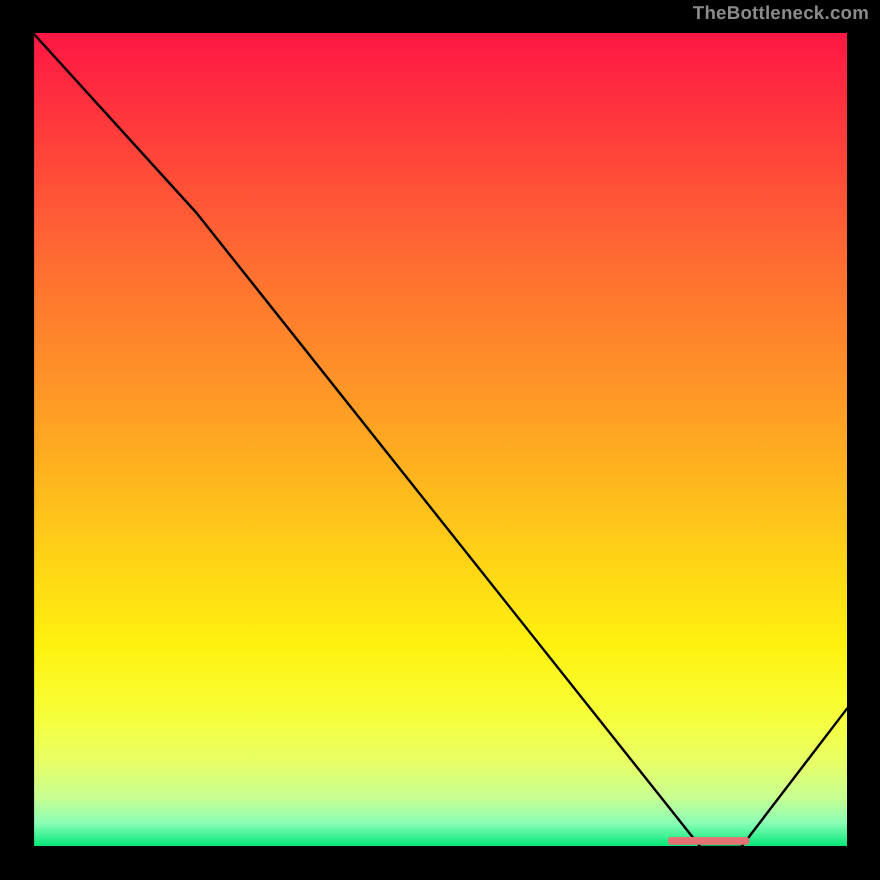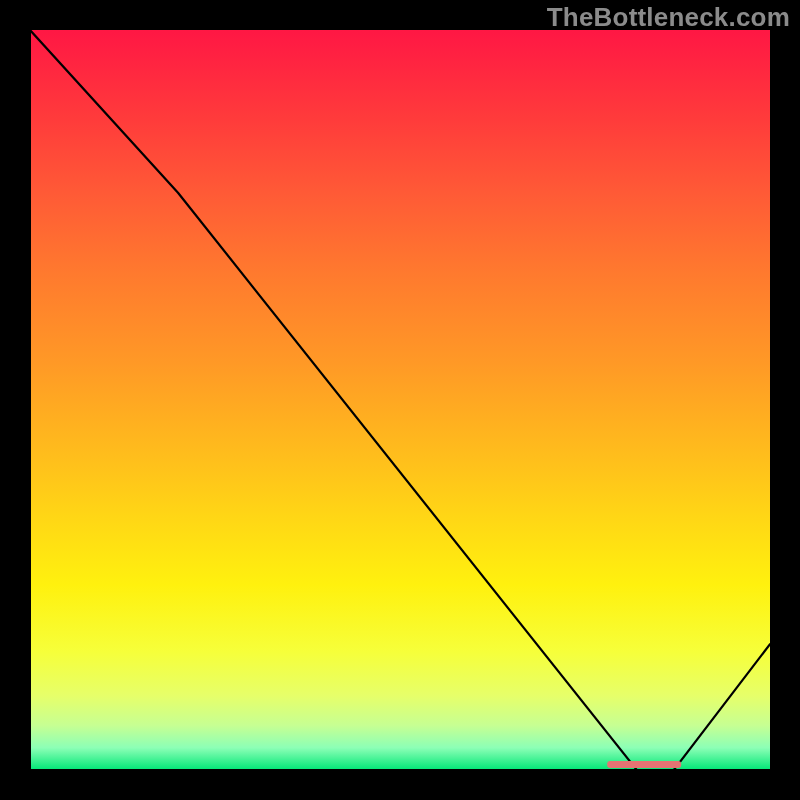--- a/index.html
+++ b/index.html
@@ -13,21 +13,21 @@
   }
   .wrap {
     position: relative;
     width: 800px;
     height: 800px;
   }
   .watermark {
     position: absolute;
     top: 2px;
     right: 10px;
-    font-size: 26px;
+    font-size: 17px;
     font-weight: 600;
     color: #8b8b8b;
     letter-spacing: 0.2px;
   }
   .plot {
     position: absolute;
     left: 30px;
     top: 30px;
     width: 740px;
     height: 740px;

